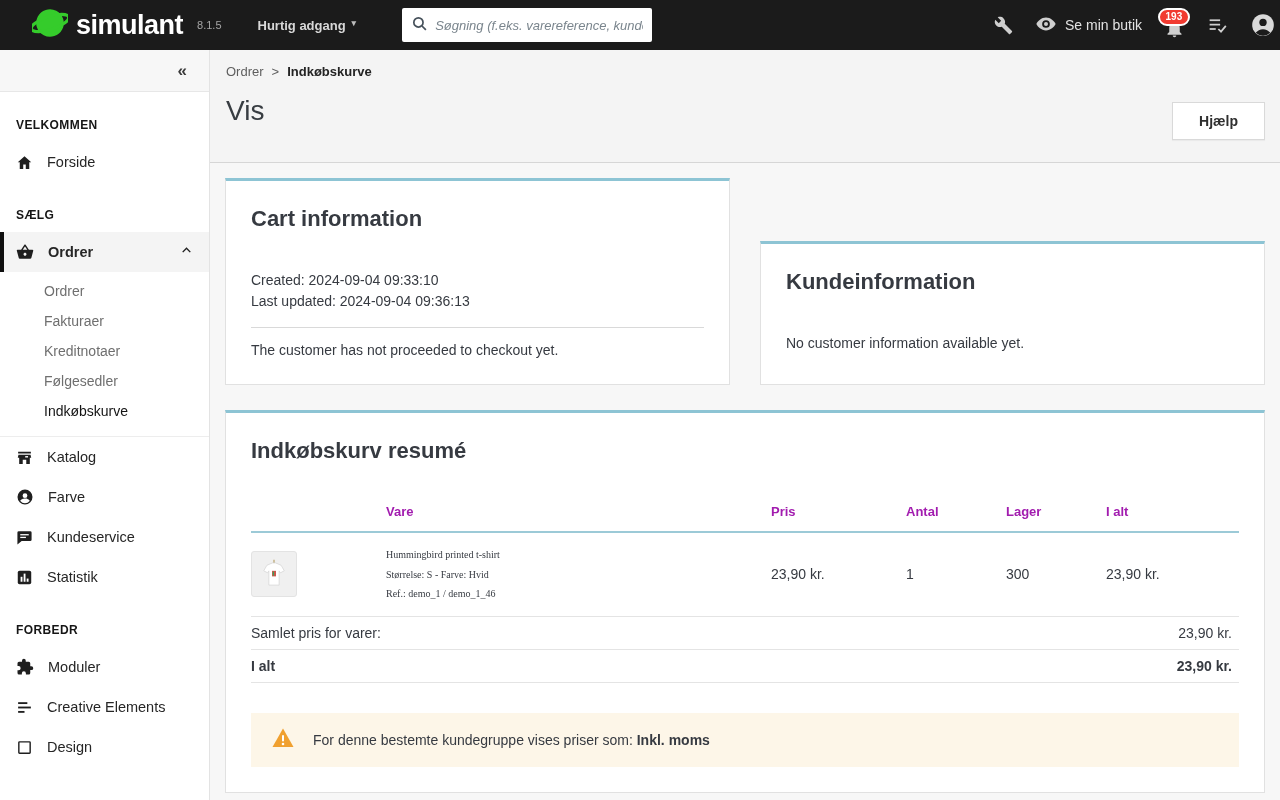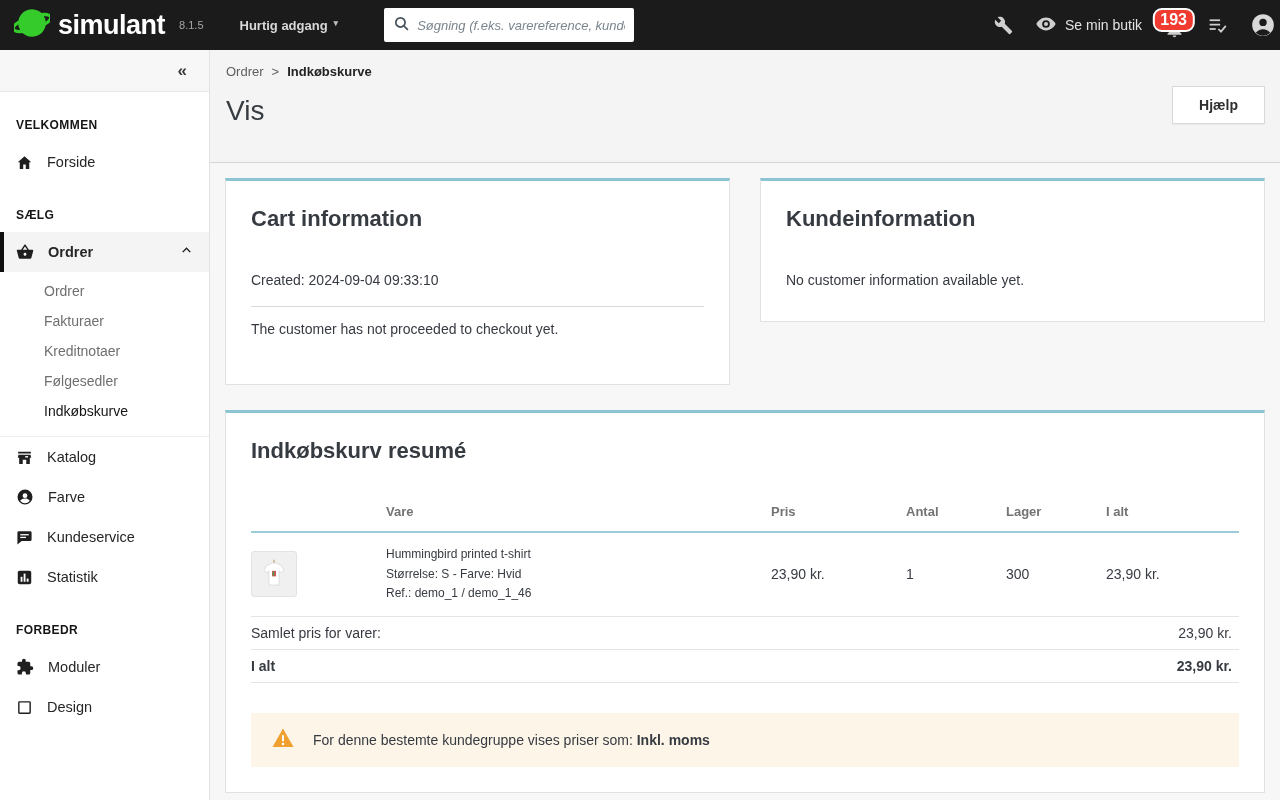--- a/index.html
+++ b/index.html
@@ -2,38 +2,38 @@
 <html><head>
 <meta charset="utf-8">
 <style>
   * { margin:0; padding:0; box-sizing:border-box; }
   html,body { width:1280px; height:800px; overflow:hidden; background:#f7f7f7;
               font-family:"Liberation Sans", sans-serif; color:#363a41; }
 
   
   .topbar { position:fixed; top:0; left:0; width:1280px; height:50px; background:#1b1b1b;
             display:flex; align-items:center; z-index:50; }
-  .brand { display:flex; align-items:center; gap:8px; padding-left:14px; cursor:pointer; }
+  .brand { display:flex; align-items:center; gap:8px; padding-left:32px; cursor:pointer; }
   .brand-name { color:#fff; font-size:27px; font-weight:700; letter-spacing:-0.5px; }
   .version { color:#a5a5a5; font-size:11px; margin-left:14px; }
   .quick-access { color:#d8d8d8; font-size:13px; font-weight:700; margin-left:36px;
                   display:flex; align-items:flex-start; gap:6px; cursor:pointer; }
   .quick-access .caret { font-size:9px; color:#bdbdbd; }
   .searchbox { margin-left:46px; width:250px; height:34px; background:#fff; border-radius:2px;
                display:flex; align-items:center; padding:0 9px; gap:7px; }
   .searchbox svg { flex:0 0 auto; }
   .searchbox input { border:none; outline:none; width:100%; font-size:13px; font-style:italic;
                      color:#6b767f; font-family:"Liberation Sans", sans-serif; }
   .searchbox input::placeholder { color:#7a858d; }
   .top-right { margin-left:auto; display:flex; align-items:center; gap:22px; padding-right:4px; }
   .top-icon { color:#cfcfcf; display:flex; align-items:center; cursor:pointer; }
   .shop-link { display:flex; align-items:center; gap:8px; color:#e3e3e3; font-size:14px; cursor:pointer; }
   .bell-wrap { position:relative; padding-top:6px; }
   .badge { position:absolute; top:-4px; left:50%; transform:translateX(-52%);
-           background:#f13a30; color:#fff; font-size:16px; font-weight:700;
+           background:#f13a30; color:#fff; font-size:10px; font-weight:700;
            padding:2px 6px; border-radius:9px; border:2px solid #fff; line-height:1; }
 
   
   .sidebar { position:fixed; top:50px; left:0; width:210px; bottom:0; background:#fff;
              border-right:1px solid #e3e3e3; }
   .collapse-strip { height:42px; background:#f7f7f7; border-bottom:1px solid #e7e7e7;
                     display:flex; align-items:center; justify-content:flex-end; padding-right:22px; }
   .collapse-btn { font-size:17px; font-weight:700; color:#3a3a3a; cursor:pointer; }
   .nav-section-label { font-size:12px; font-weight:700; color:#161616; letter-spacing:.4px;
                        padding:26px 16px 10px 16px; }
@@ -48,47 +48,47 @@
                   font-size:14px; color:#6f6f6f; cursor:pointer; }
   .submenu-item.active { color:#141414; }
 
   
   .main { position:absolute; top:50px; left:210px; width:1070px; }
   .page-header { background:#f4f4f4; border-bottom:1px solid #d6d6d6; height:113px;
                  position:relative; padding:14px 15px 0 16px; }
   .breadcrumb { font-size:13px; color:#5e5e5e; display:flex; gap:8px; align-items:center; }
   .breadcrumb .current { color:#232323; font-weight:700; }
   .page-title { font-size:28px; font-weight:400; color:#383d42; margin-top:16px; }
-  .help-btn { position:absolute; right:15px; top:36px; background:#fff; border:1px solid #d9d9d9;
+  .help-btn { position:absolute; right:15px; top:52px; background:#fff; border:1px solid #d9d9d9;
               padding:10px 26px; font-size:14px; font-weight:700; color:#2f2f2f; cursor:pointer;
               box-shadow:0 1px 1px rgba(0,0,0,.04); font-family:"Liberation Sans", sans-serif; }
 
   .content { padding:15px; }
   .card { background:#fff; border:1px solid #e1e1e1; border-top:3px solid #8dc4d4; padding:25px; }
   .card-title { font-size:22px; font-weight:700; color:#363a41; }
-  .card-row { display:flex; gap:30px; align-items:flex-start; }
+  .card-row { display:flex; gap:30px; align-items:flex-end; }
   .card-cart { flex:1; height:207px; }
   .card-customer { flex:1; height:144px; }
   .meta-line { font-size:14px; color:#363a41; line-height:21px; }
   .card-cart .meta-block { margin-top:38px; }
   .card-cart hr { border:none; border-top:1px solid #d9d9d9; margin:15px 0 14px 0; }
   .card-note { font-size:14px; color:#363a41; }
   .card-customer .card-note { margin-top:40px; }
 
   .card-summary { margin-top:25px; min-height:380px; }
   table.cart-table { width:100%; border-collapse:collapse; margin-top:40px; }
-  .cart-table th { font-size:13px; font-weight:700; color:#737373; text-align:left;
+  .cart-table th { font-size:13px; font-weight:700; color:#a21caf; text-align:left;
                    padding:0 0 12px 10px; border-bottom:2px solid #9ccad7; }
   .cart-table th:first-child { padding-left:0; }
   .cart-table td { font-size:14px; color:#363a41; padding:12px 0 12px 10px;
                    border-bottom:1px solid #e4e4e4; vertical-align:middle; }
   .cart-table td:first-child { padding-left:0; }
   .thumb { width:46px; height:46px; background:#f0f0f0; border:1px solid #e3e3e3;
            border-radius:3px; display:flex; align-items:center; justify-content:center; }
-  .prod-line { line-height:19.5px; font-size:12px; }
+  .prod-line { line-height:19.5px; font-size:10px;font-family:Liberation Serif, serif; }
   .totals-label { }
   .totals-value { text-align:right; padding-right:7px !important; }
   tr.grand td { font-weight:700; }
   .totals-row td { padding:8px 0 8px 10px; }
 
   .warning { margin-top:30px; background:#fdf6e8; padding:13px 20px; display:flex;
              align-items:center; gap:18px; }
   .warning-text { font-size:14px; color:#363a41; }
   .warning-text b { font-weight:700; }
 </style>
@@ -225,20 +225,28 @@
   </div>
 
   <div class="nav-section-label">FORBEDR</div>
   <div class="nav-item">
     <svg width="18" height="18" viewBox="0 0 24 24" fill="currentColor">
         <path d="M20.5 11H19V7a2 2 0 0 0-2-2h-4V3.5a2.5 2.5 0 0 0-5 0V5H4a2 2 0 0 0-2 2v3.8h1.5a2.7 2.7 0 0 1 0 5.4H2V20a2 2 0 0 0 2 2h3.8v-1.5a2.7 2.7 0 0 1 5.4 0V22H17a2 2 0 0 0 2-2v-4h1.5a2.5 2.5 0 0 0 0-5z"></path>
       </svg>
     <span>Moduler</span>
   </div>
   <div class="nav-item">
+    <svg width="17" height="17" viewBox="0 0 24 24" fill="currentColor">
+        <rect x="3" y="4.5" width="13" height="2.6"></rect>
+        <rect x="3" y="10.7" width="18" height="2.6"></rect>
+        <rect x="3" y="16.9" width="9" height="2.6"></rect>
+      </svg>
+    <span>Creative Elements</span>
+  </div>
+  <div class="nav-item">
     <svg width="17" height="17" viewBox="0 0 24 24" fill="none" stroke="currentColor" stroke-width="2">
         <rect x="4" y="4" width="16" height="16" rx="1"></rect>
       </svg>
     <span>Design</span>
   </div>
 </div>
 
 <div class="main">
   <div class="page-header">
     <div class="breadcrumb">
@@ -250,20 +258,21 @@
     <button class="help-btn">Hjælp</button>
   </div>
 
   <div class="content">
     <div class="card-row">
 
       <div class="card card-cart">
         <div class="card-title">Cart information</div>
         <div class="meta-block">
           <div class="meta-line">Created: 2024-09-04 09:33:10</div>
+          <div class="meta-line">Last updated: 2024-09-04 09:36:13</div>
         </div>
         <hr>
         <div class="card-note">The customer has not proceeded to checkout yet.</div>
       </div>
 
       <div class="card card-customer">
         <div class="card-title">Kundeinformation</div>
         <div class="card-note">No customer information available yet.</div>
       </div>
     </div>

